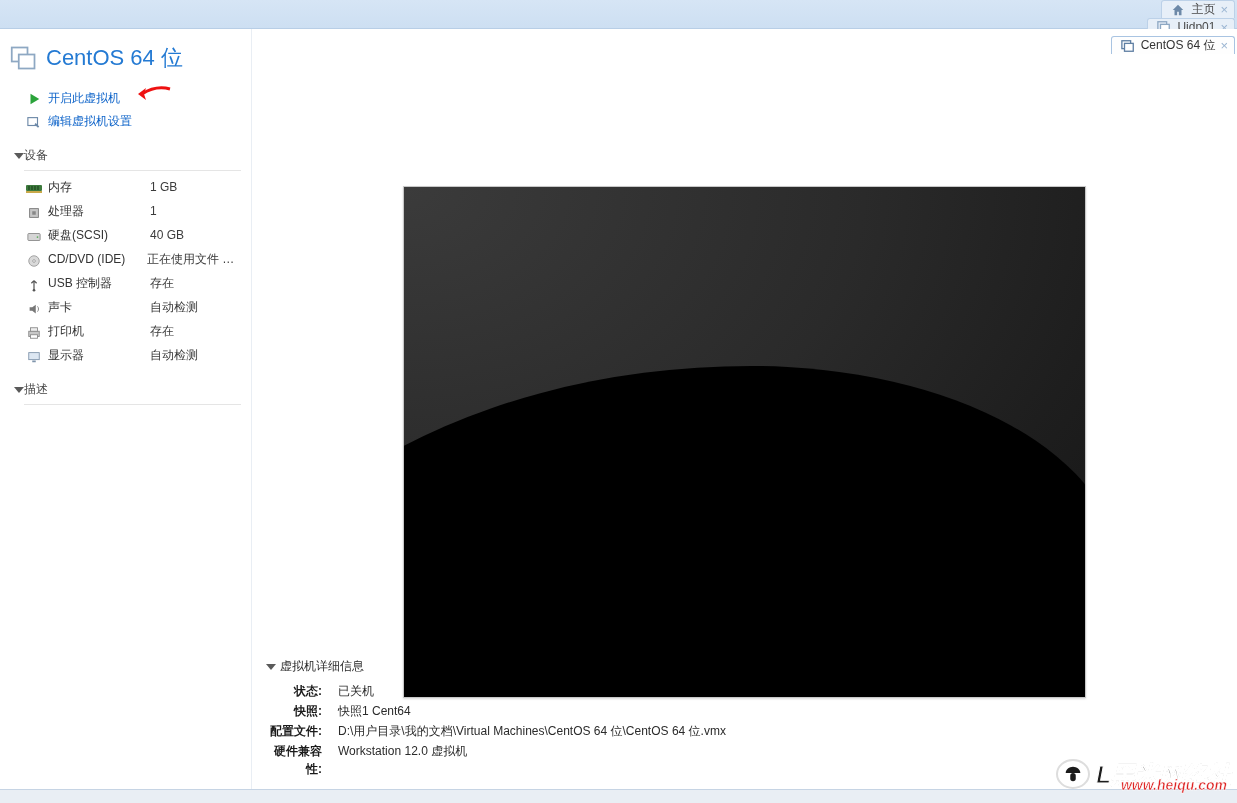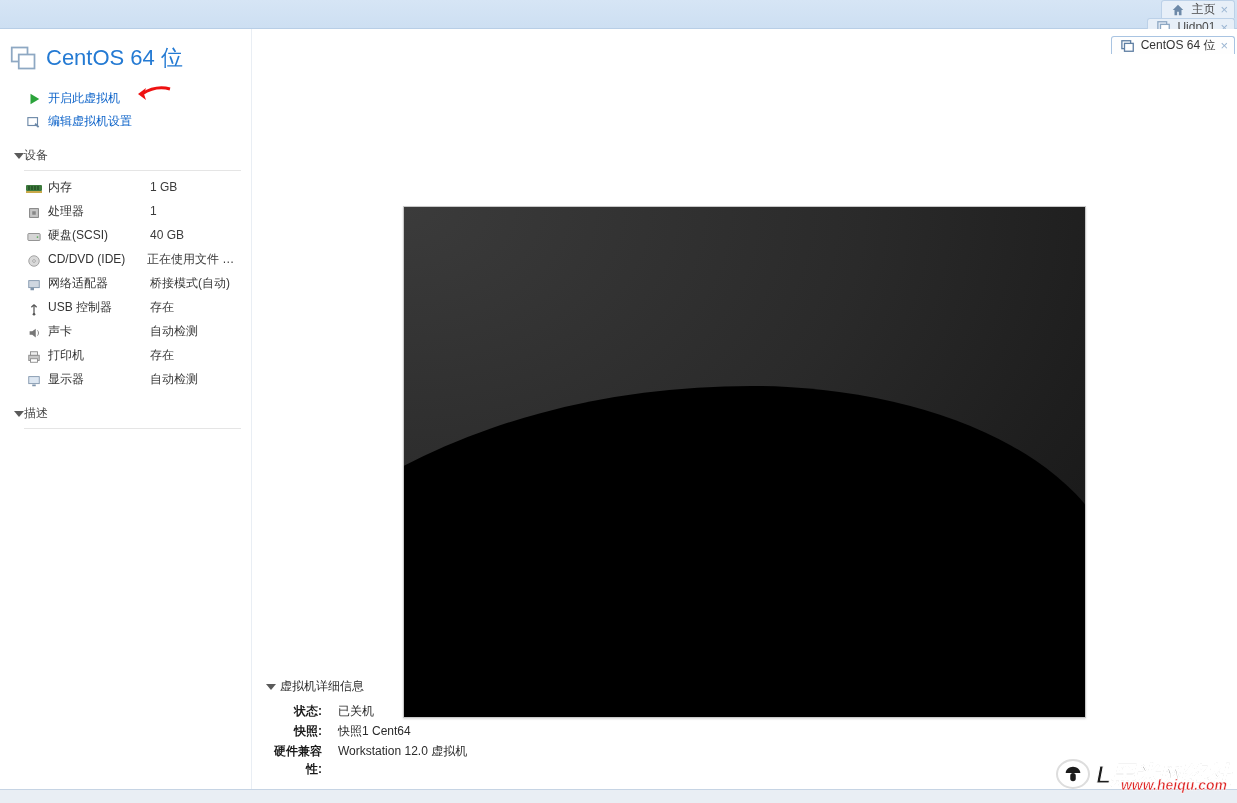--- a/index.html
+++ b/index.html
@@ -356,32 +356,20 @@
             </svg>
           </span>
         <span>CD/DVD (IDE)</span>
       </span>
       <span class="device-value">正在使用文件 E:...</span>
     </div>
     <div class="device-row">
       <span class="device-label">
         <span class="icon16">
             <svg width="14" height="14" viewBox="0 0 16 16">
-              <rect x="2" y="3" width="12" height="8" fill="#cfd7e0" stroke="#7f94ab"></rect>
-              <rect x="4" y="11" width="4" height="3" fill="#7f94ab"></rect>
-            </svg>
-          </span>
-        <span>网络适配器</span>
-      </span>
-      <span class="device-value">桥接模式(自动)</span>
-    </div>
-    <div class="device-row">
-      <span class="device-label">
-        <span class="icon16">
-            <svg width="14" height="14" viewBox="0 0 16 16">
               <path stroke="#555" stroke-width="1.4" fill="none" d="M8 14V3M8 3l-3 3M8 3l3 3"></path>
               <circle cx="8" cy="14" r="1.5" fill="#555"></circle>
             </svg>
           </span>
         <span>USB 控制器</span>
       </span>
       <span class="device-value">存在</span>
     </div>
     <div class="device-row">
       <span class="device-label">
@@ -441,20 +429,24 @@
         <span class="disclosure" style="border-top-color:#5a5a5a;display:inline-block;width:0;height:0;border-left:5px solid transparent;border-right:5px solid transparent;border-top:6px solid #5a5a5a;"></span>
         <span>虚拟机详细信息</span>
       </div>
       <div class="details-row">
         <span class="details-key">状态:</span>
         <span class="details-val">已关机</span>
       </div>
       <div class="details-row">
         <span class="details-key">快照:</span>
         <span class="details-val">快照1 Cent64</span>
+      </div>
+      <div class="details-row">
+        <span class="details-key">配置文件:</span>
+        <span class="details-val">D:\用户目录\我的文档\Virtual Machines\CentOS 64 位\CentOS 64 位.vmx</span>
       </div>
       <div class="details-row">
         <span class="details-key">硬件兼容性:</span>
         <span class="details-val">Workstation 12.0 虚拟机</span>
       </div>
     </div>
   </div>
 </div>
 
 <div class="bottombar"></div>

